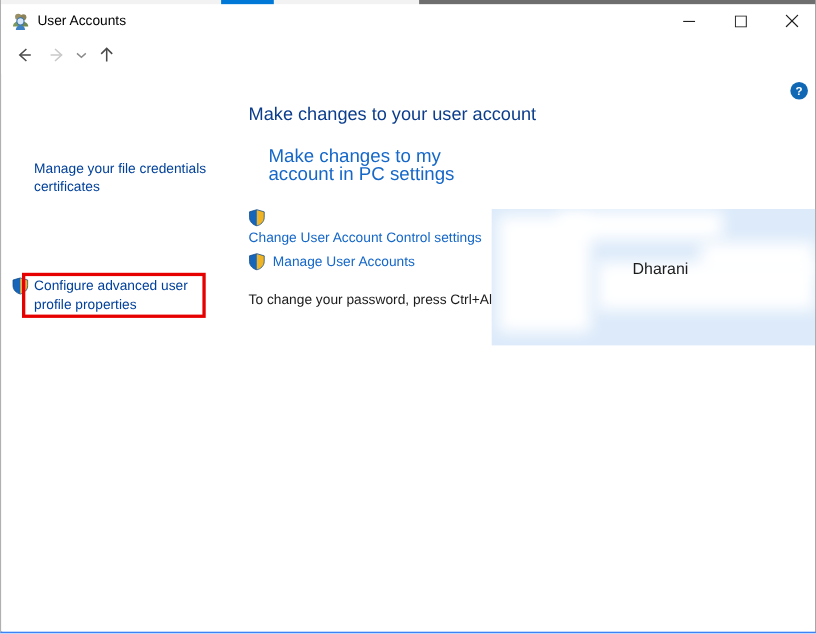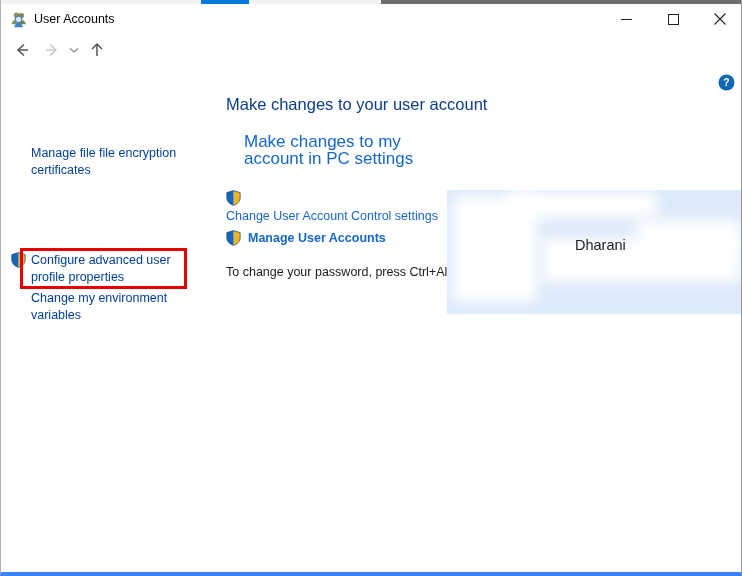--- a/index.html
+++ b/index.html
@@ -18,21 +18,21 @@
   
   #window {
     position: absolute;
     left: 0; top: 0;
     width: 742px;
     height: 576px;
     background: #ffffff;
     box-sizing: border-box;
     border-left: 1px solid #b0b0b0;
     border-right: 1px solid #949494;
-    border-bottom: 4px solid #3b82f6;
+    border-bottom: 2px solid #3b82f6;
     overflow: hidden;
   }
 
   
   #top-strip {
     position: absolute;
     left: 0; top: 0;
     width: 742px;
     height: 4px;
     display: flex;
@@ -273,21 +273,20 @@
     left: 14px; top: 163px;
     width: 15px; height: 16px;
   }
   #link-manage {
     position: absolute;
     left: 36px; top: 164px;
     font-size: 12.5px;
     color: #1567c8;
     white-space: nowrap;
     cursor: default;
-    font-weight: bold;
   }
   #password-note {
     position: absolute;
     left: 14px; top: 198px;
     font-size: 12.5px;
     color: #1b1b1b;
     white-space: nowrap;
   }
 
   
@@ -430,33 +429,32 @@
   <div id="content">
 
     <span id="help-btn">
       <svg width="17" height="17" viewBox="0 0 17 17">
         <circle cx="8.5" cy="8.5" r="8" fill="#1068b5"></circle>
         <text x="8.5" y="12.4" font-family="Liberation Sans, sans-serif" font-size="10.5" font-weight="bold" fill="#ffffff" text-anchor="middle">?</text>
       </svg>
     </span>
 
     <div id="leftpane">
-      <div class="side-link" id="side-enc">Manage file file encryption certificates</div>
+      <div class="side-link" id="side-enc">Manage your file credentials certificates</div>
 
       <span id="shield-side">
         <svg width="15" height="16" viewBox="0 0 15 16">
           <path d="M7.5 0.6 L14.2 2.6 V7.6 C14.2 11.6 11.2 14.3 7.5 15.4 Z" fill="#f0b323"></path>
           <path d="M7.5 0.6 L0.8 2.6 V7.6 C0.8 11.6 3.8 14.3 7.5 15.4 Z" fill="#1665b8"></path>
           <path d="M7.5 0.6 L14.2 2.6 V7.6 C14.2 11.6 11.2 14.3 7.5 15.4 C3.8 14.3 0.8 11.6 0.8 7.6 V2.6 Z" fill="none" stroke="#0f4c8a" stroke-width="0.7"></path>
         </svg>
       </span>
       <div class="side-link" id="side-prof">Configure advanced user profile properties</div>
       <div id="highlight-box"></div>
 
-      <div class="side-link" id="side-env">Change my environment variables</div>
     </div>
 
     <div id="mainpane">
       <div id="page-heading">Make changes to your user account</div>
 
       <div id="link-pcsettings">Make changes to my account in PC settings</div>
 
       <span id="shield-uac">
         <svg width="15" height="16" viewBox="0 0 15 16">
           <path d="M7.5 0.6 L14.2 2.6 V7.6 C14.2 11.6 11.2 14.3 7.5 15.4 Z" fill="#f0b323"></path>

